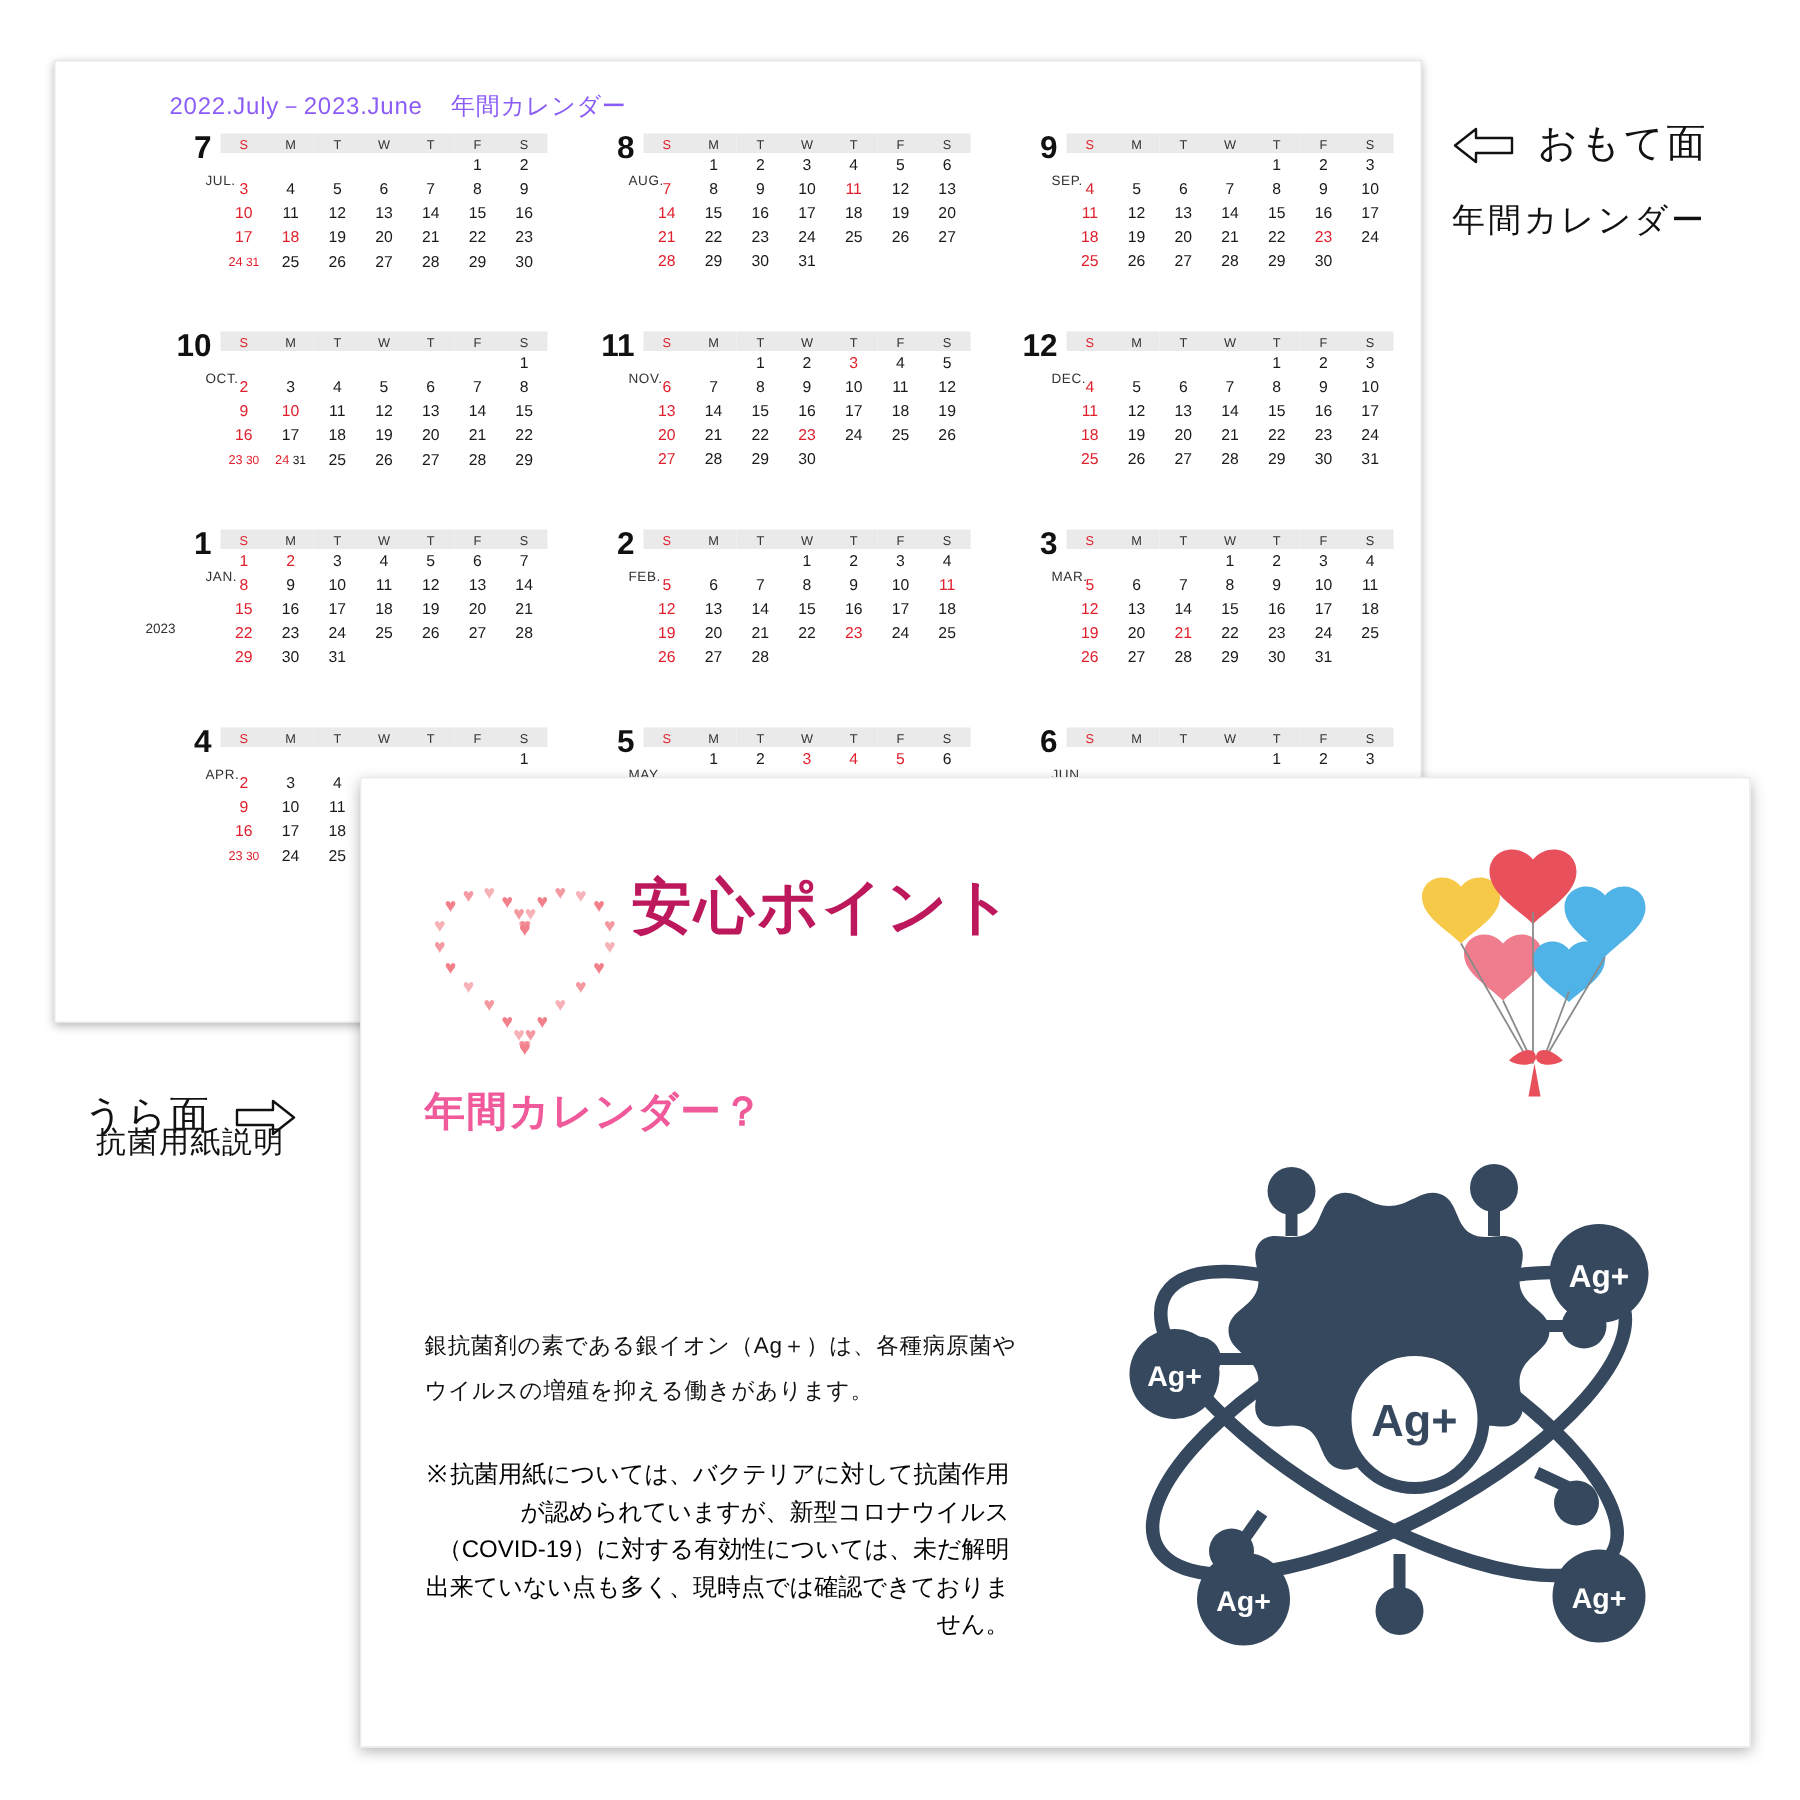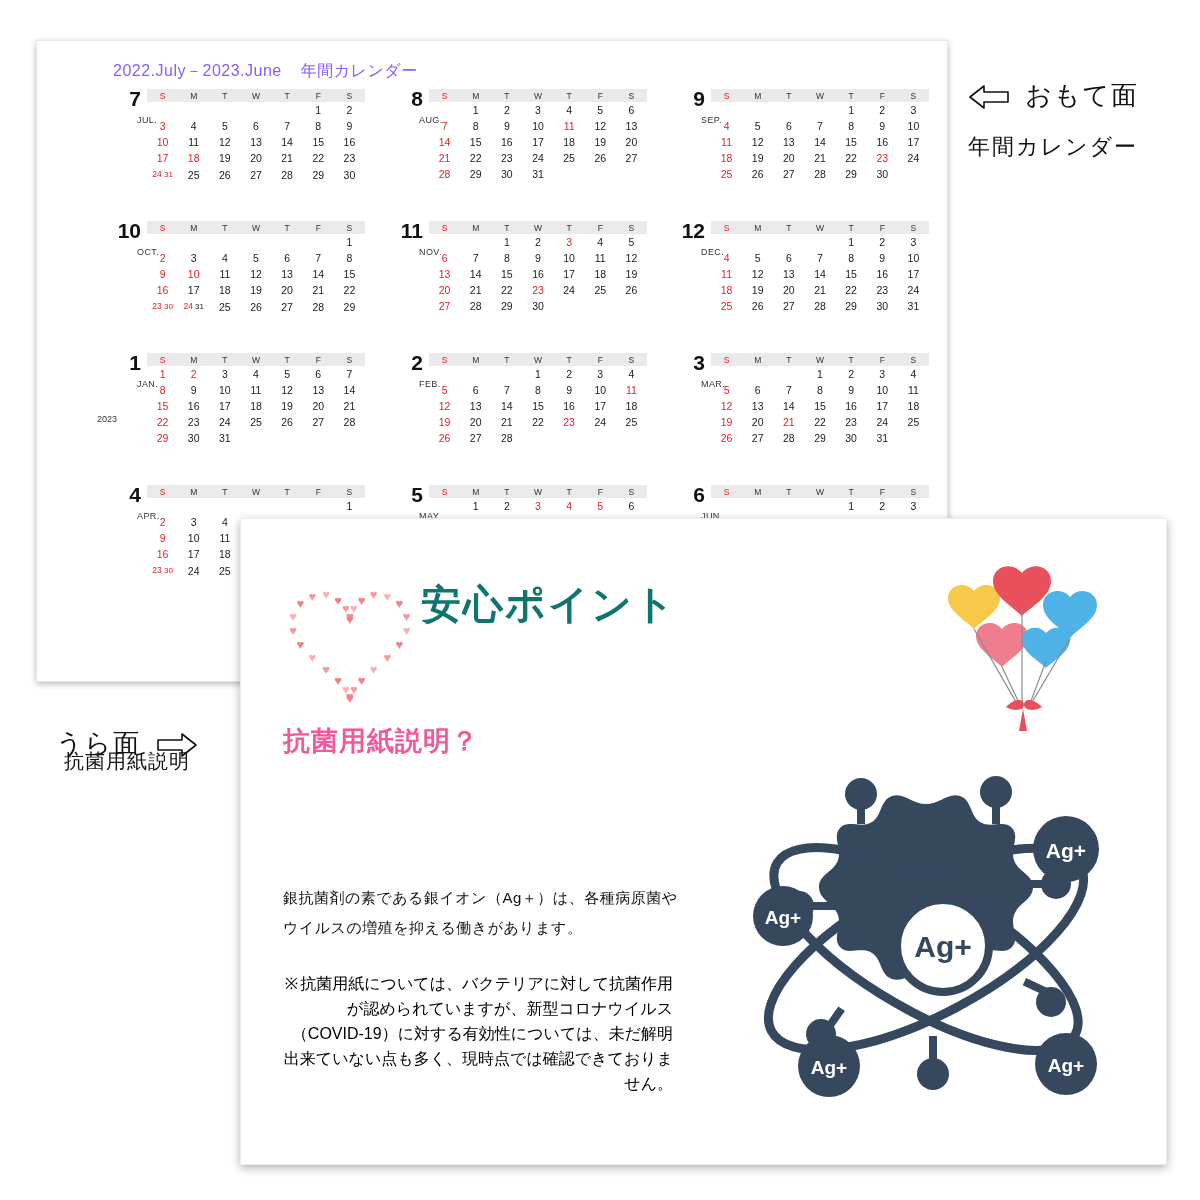--- a/index.html
+++ b/index.html
@@ -125,21 +125,21 @@
     width:13px;height:13px;
     font-size:13px;
     line-height:13px;
     color:#f2808a;
   }
   #anshin-title{
     position:absolute;
     left:180px; top:58px;
     font-size:40px;
     font-weight:bold;
-    color:#0f766e;
+    color:#be185d;
     letter-spacing:2px;
   }
   #anshin-sub{
     position:absolute;
     left:182px; top:112px;
     font-size:22px;
     color:#1b1b1b;
     letter-spacing:0.5px;
   }
   #q-title{
@@ -1027,21 +1027,21 @@
       <span class="hdot" style="left: 7.45025px; top: 16.2632px; opacity: 1;">♥</span>
       <span class="hdot" style="left: 19.5877px; top: 8.6px; opacity: 0.8;">♥</span>
       <span class="hdot" style="left: 33.3603px; top: 7.45692px; opacity: 0.6;">♥</span>
       <span class="hdot" style="left: 45.3029px; top: 12.5629px; opacity: 1;">♥</span>
       <span class="hdot" style="left: 53.1242px; top: 21.139px; opacity: 0.8;">♥</span>
       <span class="hdot" style="left: 56.4823px; top: 28.9003px; opacity: 0.6;">♥</span>
     </div>
 
   <div id="anshin-title">安心ポイント</div>
 
-  <div id="q-title">抗菌用紙説明？</div>
+  <div id="q-title">年間カレンダー？</div>
   <div id="body-2">銀抗菌剤の素である銀イオン（Ag＋）は、各種病原菌やウイルスの増殖を抑える働きがあります。</div>
   <div id="note">
     <span class="mark">※</span><span>抗菌用紙については、バクテリアに対して抗菌作用が認められていますが、新型コロナウイルス（COVID-19）に対する有効性については、未だ解明出来ていない点も多く、現時点では確認できておりません。</span>
   </div>
 
   <svg id="balloons" viewBox="0 0 240 200">
     <g>
       <path d="M64 34c-9-11-26-6-26 7 0 13 17 22 26 31 9-9 26-18 26-31 0-13-17-18-26-7z" fill="#f7c948"></path>
       <path d="M112 16c-10-12-29-7-29 8 0 15 19 25 29 35 10-10 29-20 29-35 0-15-19-20-29-8z" fill="#e8505b"></path>
       <path d="M160 40c-9-11-27-6-27 8 0 14 18 23 27 33 9-10 27-19 27-33 0-14-18-19-27-8z" fill="#4fb3e8"></path>

